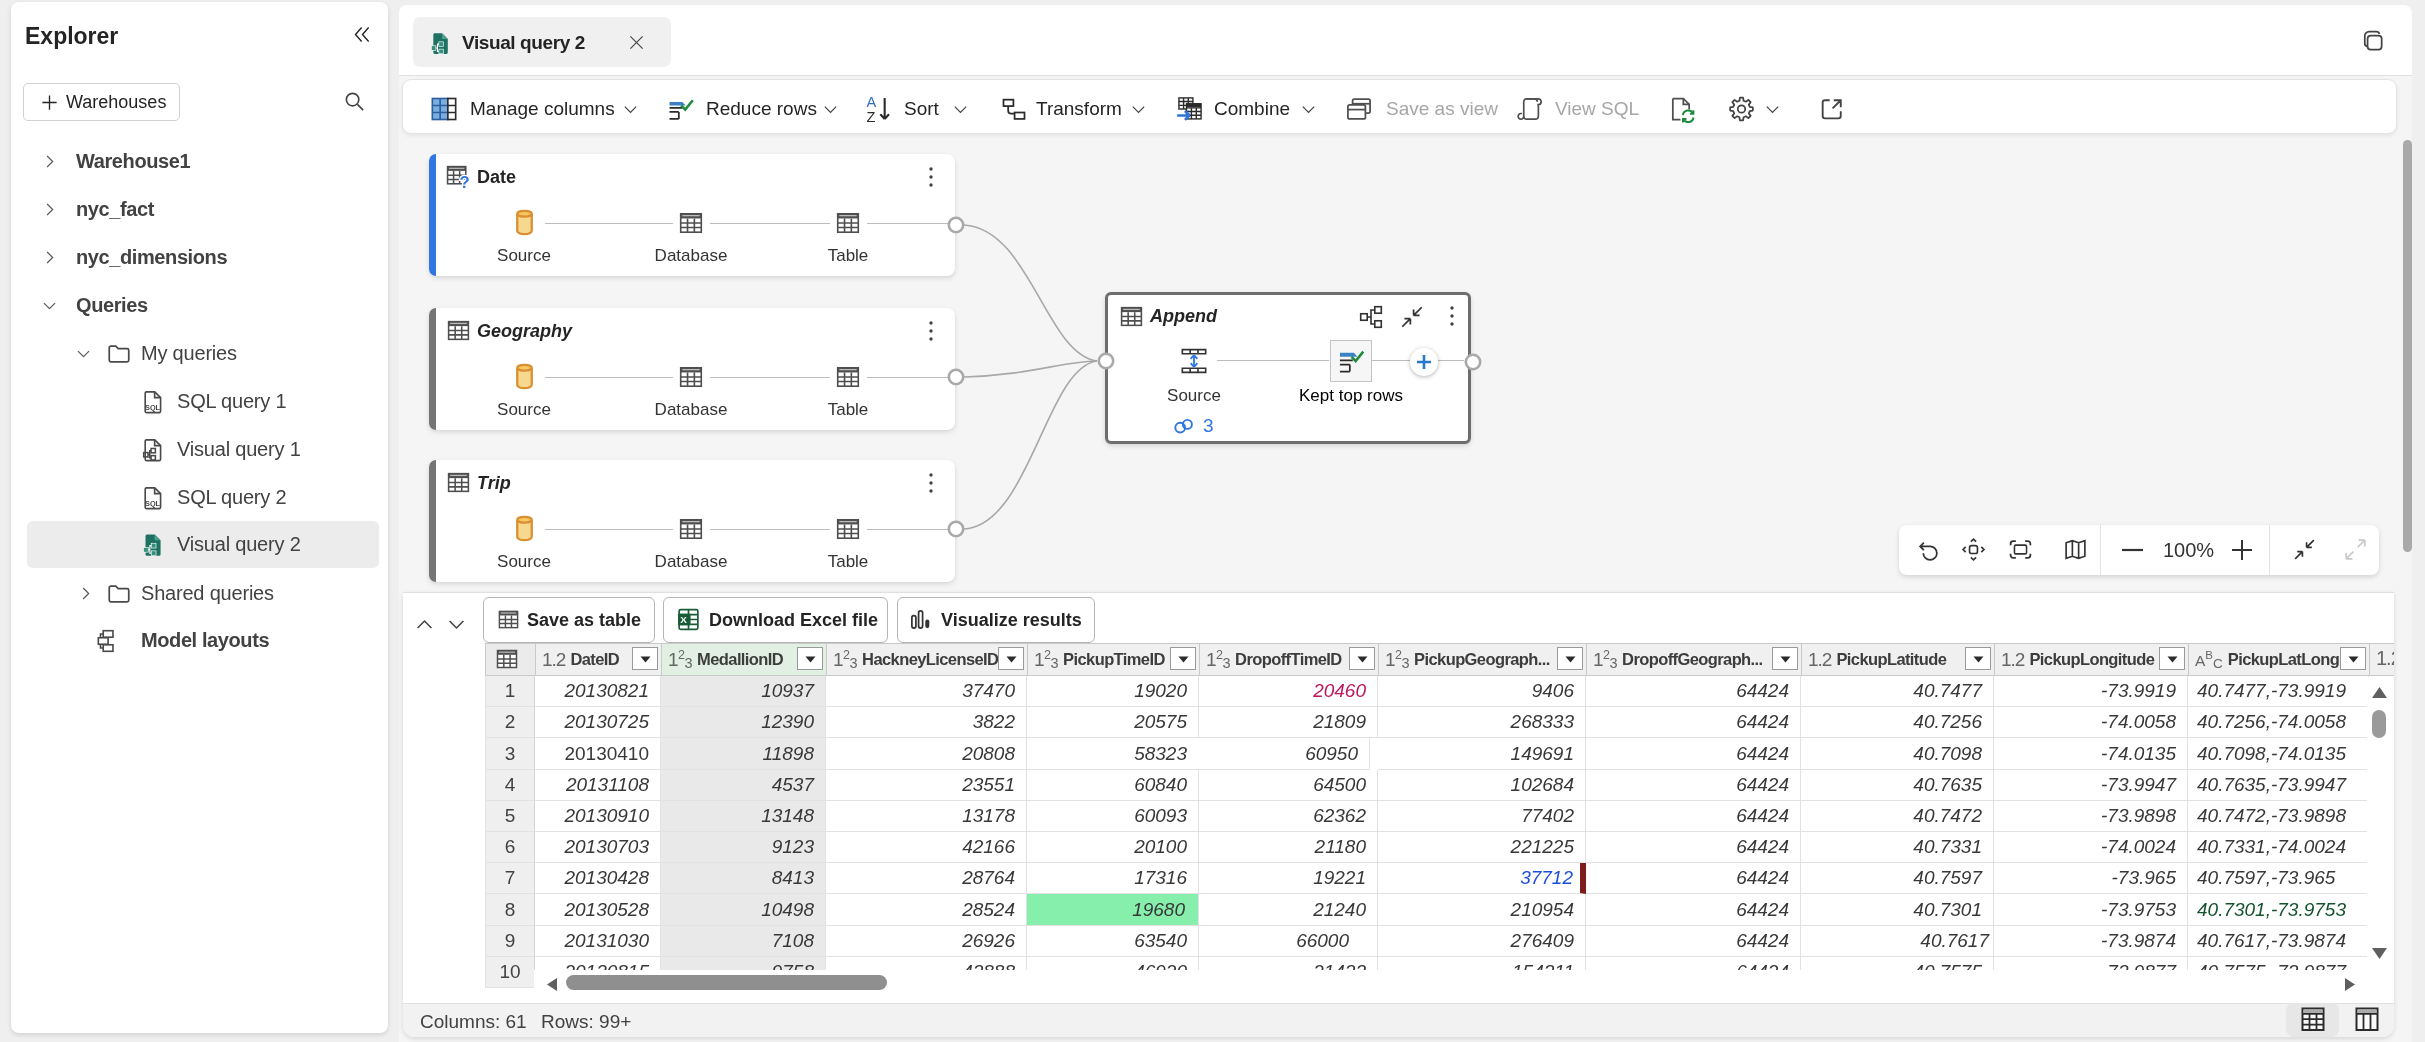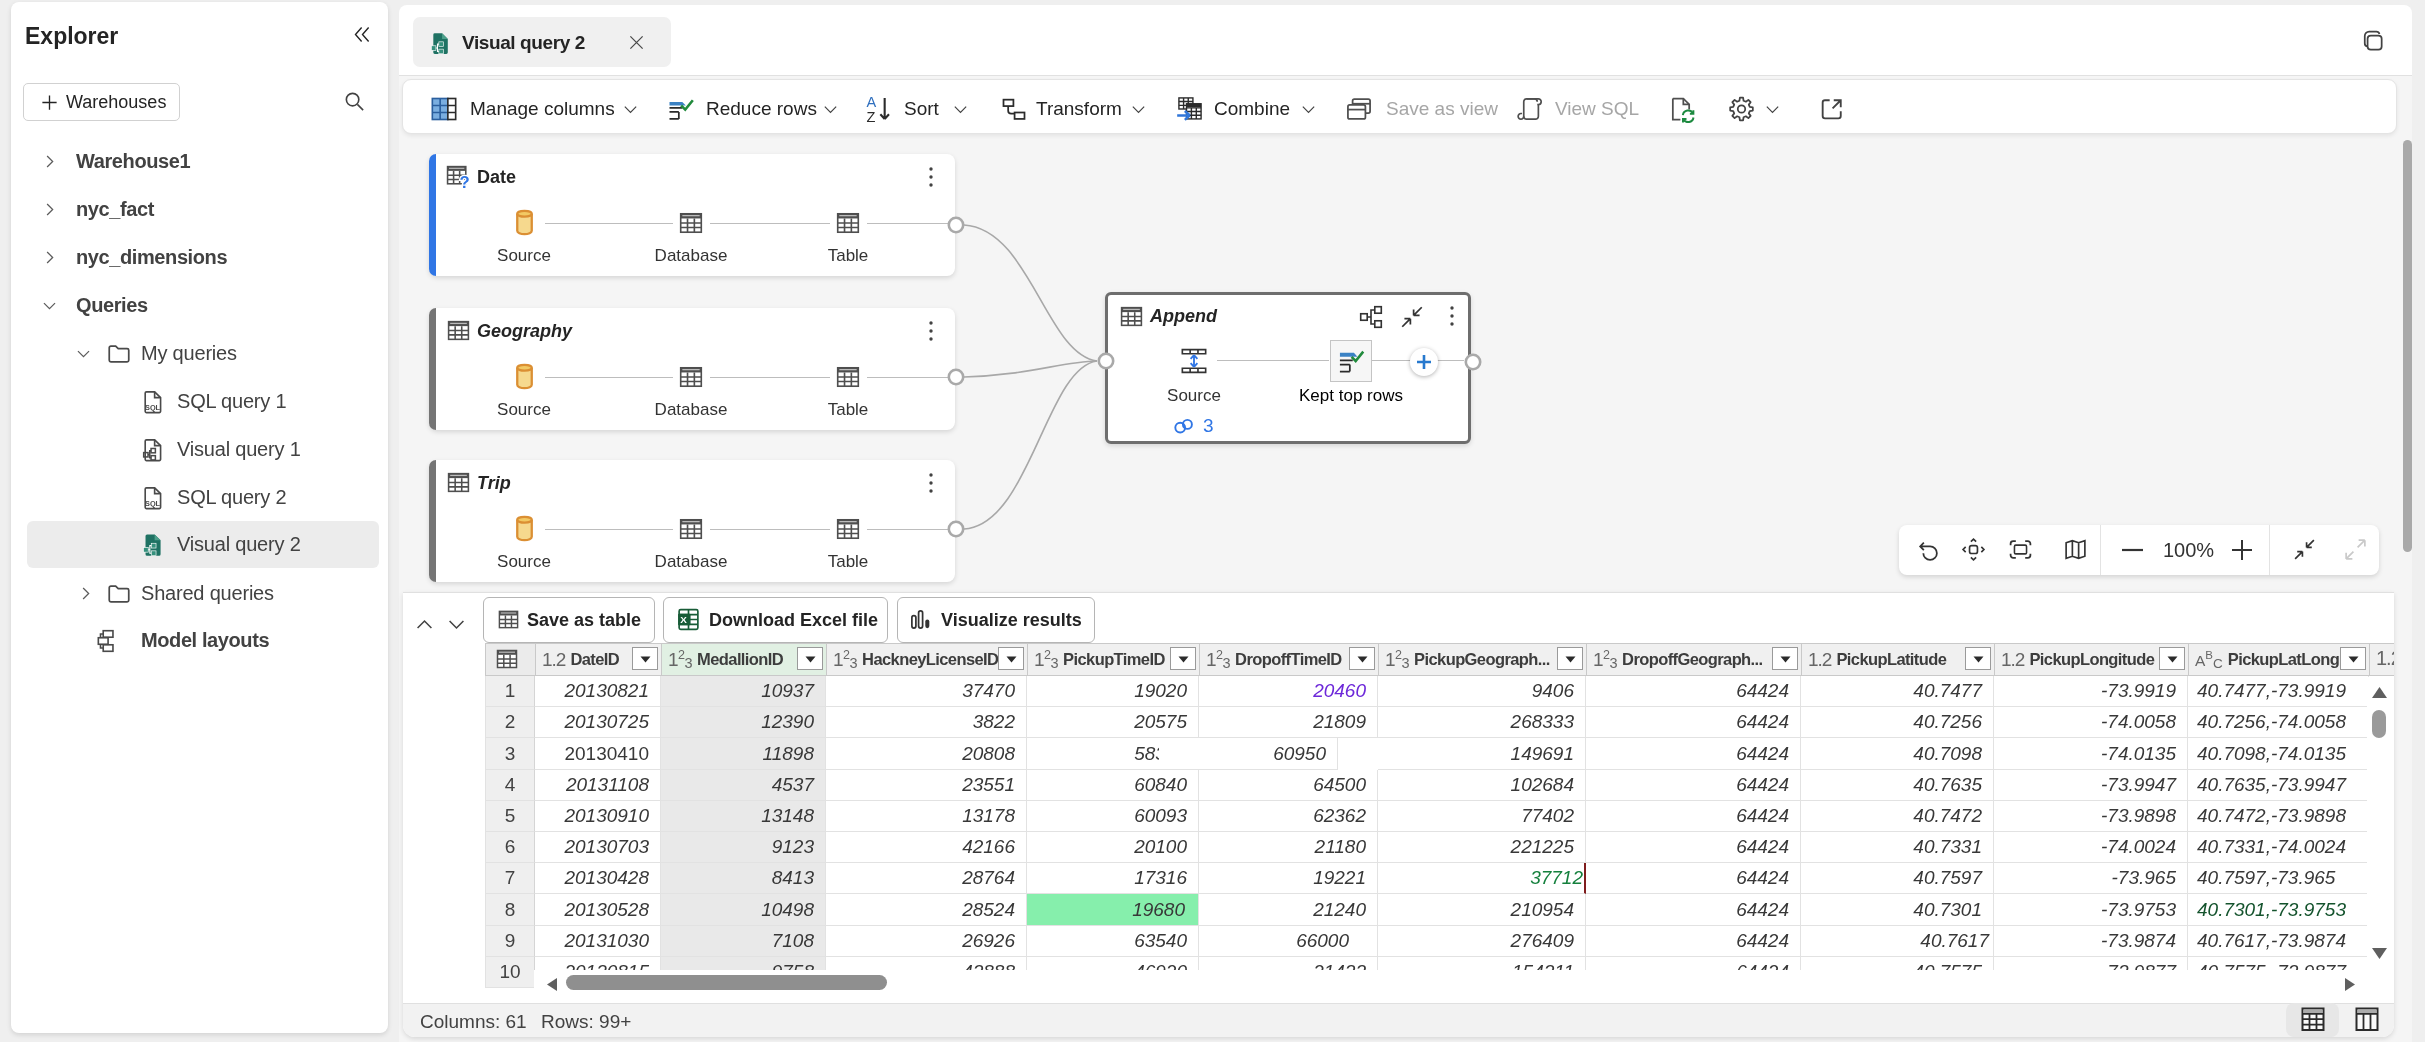--- a/index.html
+++ b/index.html
@@ -601,21 +601,21 @@
     </svg>
 <div class="abs" style="left:2369px;top:643px;width:25px;height:33px;background:#f0f0f0;border:1px solid #c9c9c9;border-right:none;overflow:hidden">
       <span style="position:absolute;left:6px;top:3px;font-size:20px;color:#666;letter-spacing:-1px;white-space:nowrap">1.2</span>
     </div>
 <div class="abs" style="left:485px;top:676px;width:1909px;height:312px;overflow:hidden">
       <div style="position:absolute;left:0;top:0px;width:50px;height:31px;background:#efefef;border-bottom:1px solid #e2e2e2;border-left:1px solid #e2e2e2;border-right:1px solid #d5d5d5;font-size:19px;color:#424242;display:flex;align-items:center;justify-content:center">1</div>
       <div style="position:absolute;left:50px;top:0px;width:126px;height:31px;background:#fff;border-bottom:1px solid #e2e2e2;border-right:1px solid #e2e2e2;font-size:19px;font-style:italic;color:#383838;display:flex;align-items:center;justify-content:flex-end;padding-right:11px">20130821</div>
       <div style="position:absolute;left:176px;top:0px;width:165px;height:31px;background:#e9e9e9;border-bottom:1px solid #e2e2e2;border-right:1px solid #e2e2e2;font-size:19px;font-style:italic;color:#383838;display:flex;align-items:center;justify-content:flex-end;padding-right:11px">10937</div>
       <div style="position:absolute;left:341px;top:0px;width:201px;height:31px;background:#fff;border-bottom:1px solid #e2e2e2;border-right:1px solid #e2e2e2;font-size:19px;font-style:italic;color:#383838;display:flex;align-items:center;justify-content:flex-end;padding-right:11px">37470</div>
       <div style="position:absolute;left:542px;top:0px;width:172px;height:31px;background:#fff;border-bottom:1px solid #e2e2e2;border-right:1px solid #e2e2e2;font-size:19px;font-style:italic;color:#383838;display:flex;align-items:center;justify-content:flex-end;padding-right:11px">19020</div>
-      <div style="position:absolute;left:714px;top:0px;width:179px;height:31px;background:#fff;border-bottom:1px solid #e2e2e2;border-right:1px solid #e2e2e2;font-size:19px;font-style:italic;color:#6d28d9;display:flex;align-items:center;justify-content:flex-end;padding-right:11px">20460</div>
+      <div style="position:absolute;left:714px;top:0px;width:179px;height:31px;background:#fff;border-bottom:1px solid #e2e2e2;border-right:1px solid #e2e2e2;font-size:19px;font-style:italic;color:#be185d;display:flex;align-items:center;justify-content:flex-end;padding-right:11px">20460</div>
       <div style="position:absolute;left:893px;top:0px;width:208px;height:31px;background:#fff;border-bottom:1px solid #e2e2e2;border-right:1px solid #e2e2e2;font-size:19px;font-style:italic;color:#383838;display:flex;align-items:center;justify-content:flex-end;padding-right:11px">9406</div>
       <div style="position:absolute;left:1101px;top:0px;width:215px;height:31px;background:#fff;border-bottom:1px solid #e2e2e2;border-right:1px solid #e2e2e2;font-size:19px;font-style:italic;color:#383838;display:flex;align-items:center;justify-content:flex-end;padding-right:11px">64424</div>
       <div style="position:absolute;left:1316px;top:0px;width:193px;height:31px;background:#fff;border-bottom:1px solid #e2e2e2;border-right:1px solid #e2e2e2;font-size:19px;font-style:italic;color:#383838;display:flex;align-items:center;justify-content:flex-end;padding-right:11px">40.7477</div>
       <div style="position:absolute;left:1509px;top:0px;width:194px;height:31px;background:#fff;border-bottom:1px solid #e2e2e2;border-right:1px solid #e2e2e2;font-size:19px;font-style:italic;color:#383838;display:flex;align-items:center;justify-content:flex-end;padding-right:11px">-73.9919</div>
       <div style="position:absolute;left:1703px;top:0px;width:181px;height:31px;background:#fff;border-bottom:1px solid #e2e2e2;border-right:1px solid #e2e2e2;font-size:19px;font-style:italic;color:#383838;display:flex;align-items:center;justify-content:flex-start;padding-left:9px">40.7477,-73.9919</div>
       <div style="position:absolute;left:0;top:31px;width:50px;height:31px;background:#efefef;border-bottom:1px solid #e2e2e2;border-left:1px solid #e2e2e2;border-right:1px solid #d5d5d5;font-size:19px;color:#424242;display:flex;align-items:center;justify-content:center">2</div>
       <div style="position:absolute;left:50px;top:31px;width:126px;height:31px;background:#fff;border-bottom:1px solid #e2e2e2;border-right:1px solid #e2e2e2;font-size:19px;font-style:italic;color:#383838;display:flex;align-items:center;justify-content:flex-end;padding-right:11px">20130725</div>
       <div style="position:absolute;left:176px;top:31px;width:165px;height:31px;background:#e9e9e9;border-bottom:1px solid #e2e2e2;border-right:1px solid #e2e2e2;font-size:19px;font-style:italic;color:#383838;display:flex;align-items:center;justify-content:flex-end;padding-right:11px">12390</div>
       <div style="position:absolute;left:341px;top:31px;width:201px;height:31px;background:#fff;border-bottom:1px solid #e2e2e2;border-right:1px solid #e2e2e2;font-size:19px;font-style:italic;color:#383838;display:flex;align-items:center;justify-content:flex-end;padding-right:11px">3822</div>
       <div style="position:absolute;left:542px;top:31px;width:172px;height:31px;background:#fff;border-bottom:1px solid #e2e2e2;border-right:1px solid #e2e2e2;font-size:19px;font-style:italic;color:#383838;display:flex;align-items:center;justify-content:flex-end;padding-right:11px">20575</div>
@@ -623,21 +623,21 @@
       <div style="position:absolute;left:893px;top:31px;width:208px;height:31px;background:#fff;border-bottom:1px solid #e2e2e2;border-right:1px solid #e2e2e2;font-size:19px;font-style:italic;color:#383838;display:flex;align-items:center;justify-content:flex-end;padding-right:11px">268333</div>
       <div style="position:absolute;left:1101px;top:31px;width:215px;height:31px;background:#fff;border-bottom:1px solid #e2e2e2;border-right:1px solid #e2e2e2;font-size:19px;font-style:italic;color:#383838;display:flex;align-items:center;justify-content:flex-end;padding-right:11px">64424</div>
       <div style="position:absolute;left:1316px;top:31px;width:193px;height:31px;background:#fff;border-bottom:1px solid #e2e2e2;border-right:1px solid #e2e2e2;font-size:19px;font-style:italic;color:#383838;display:flex;align-items:center;justify-content:flex-end;padding-right:11px">40.7256</div>
       <div style="position:absolute;left:1509px;top:31px;width:194px;height:31px;background:#fff;border-bottom:1px solid #e2e2e2;border-right:1px solid #e2e2e2;font-size:19px;font-style:italic;color:#383838;display:flex;align-items:center;justify-content:flex-end;padding-right:11px">-74.0058</div>
       <div style="position:absolute;left:1703px;top:31px;width:181px;height:31px;background:#fff;border-bottom:1px solid #e2e2e2;border-right:1px solid #e2e2e2;font-size:19px;font-style:italic;color:#383838;display:flex;align-items:center;justify-content:flex-start;padding-left:9px">40.7256,-74.0058</div>
       <div style="position:absolute;left:0;top:62px;width:50px;height:32px;background:#efefef;border-bottom:1px solid #e2e2e2;border-left:1px solid #e2e2e2;border-right:1px solid #d5d5d5;font-size:19px;color:#424242;display:flex;align-items:center;justify-content:center">3</div>
       <div style="position:absolute;left:50px;top:62px;width:126px;height:32px;background:#fff;border-bottom:1px solid #e2e2e2;border-right:1px solid #e2e2e2;font-size:19px;color:#383838;display:flex;align-items:center;justify-content:flex-end;padding-right:11px">20130410</div>
       <div style="position:absolute;left:176px;top:62px;width:165px;height:32px;background:#e9e9e9;border-bottom:1px solid #e2e2e2;border-right:1px solid #e2e2e2;font-size:19px;font-style:italic;color:#383838;display:flex;align-items:center;justify-content:flex-end;padding-right:11px">11898</div>
       <div style="position:absolute;left:341px;top:62px;width:201px;height:32px;background:#fff;border-bottom:1px solid #e2e2e2;border-right:1px solid #e2e2e2;font-size:19px;font-style:italic;color:#383838;display:flex;align-items:center;justify-content:flex-end;padding-right:11px">20808</div>
       <div style="position:absolute;left:542px;top:62px;width:172px;height:32px;background:#fff;border-bottom:1px solid #e2e2e2;border-right:1px solid #e2e2e2;font-size:19px;font-style:italic;color:#383838;display:flex;align-items:center;justify-content:flex-end;padding-right:11px">58323</div>
-      <div style="position:absolute;left:674px;top:62px;width:179px;height:32px;background:#fff;border-bottom:1px solid #e2e2e2;border-right:1px solid #e2e2e2;font-size:19px;font-style:italic;color:#383838;display:flex;align-items:center;justify-content:flex-end;padding-right:11px">60950</div>
+      <div style="position:absolute;left:706px;top:62px;width:179px;height:32px;background:#fff;border-bottom:1px solid #e2e2e2;border-right:1px solid #e2e2e2;font-size:19px;font-style:italic;color:#383838;display:flex;align-items:center;justify-content:flex-end;padding-right:11px">60950</div>
       <div style="position:absolute;left:893px;top:62px;width:208px;height:32px;background:#fff;border-bottom:1px solid #e2e2e2;border-right:1px solid #e2e2e2;font-size:19px;font-style:italic;color:#383838;display:flex;align-items:center;justify-content:flex-end;padding-right:11px">149691</div>
       <div style="position:absolute;left:1101px;top:62px;width:215px;height:32px;background:#fff;border-bottom:1px solid #e2e2e2;border-right:1px solid #e2e2e2;font-size:19px;font-style:italic;color:#383838;display:flex;align-items:center;justify-content:flex-end;padding-right:11px">64424</div>
       <div style="position:absolute;left:1316px;top:62px;width:193px;height:32px;background:#fff;border-bottom:1px solid #e2e2e2;border-right:1px solid #e2e2e2;font-size:19px;font-style:italic;color:#383838;display:flex;align-items:center;justify-content:flex-end;padding-right:11px">40.7098</div>
       <div style="position:absolute;left:1509px;top:62px;width:194px;height:32px;background:#fff;border-bottom:1px solid #e2e2e2;border-right:1px solid #e2e2e2;font-size:19px;font-style:italic;color:#383838;display:flex;align-items:center;justify-content:flex-end;padding-right:11px">-74.0135</div>
       <div style="position:absolute;left:1703px;top:62px;width:181px;height:32px;background:#fff;border-bottom:1px solid #e2e2e2;border-right:1px solid #e2e2e2;font-size:19px;font-style:italic;color:#383838;display:flex;align-items:center;justify-content:flex-start;padding-left:9px">40.7098,-74.0135</div>
       <div style="position:absolute;left:0;top:94px;width:50px;height:31px;background:#efefef;border-bottom:1px solid #e2e2e2;border-left:1px solid #e2e2e2;border-right:1px solid #d5d5d5;font-size:19px;color:#424242;display:flex;align-items:center;justify-content:center">4</div>
       <div style="position:absolute;left:50px;top:94px;width:126px;height:31px;background:#fff;border-bottom:1px solid #e2e2e2;border-right:1px solid #e2e2e2;font-size:19px;font-style:italic;color:#383838;display:flex;align-items:center;justify-content:flex-end;padding-right:11px">20131108</div>
       <div style="position:absolute;left:176px;top:94px;width:165px;height:31px;background:#e9e9e9;border-bottom:1px solid #e2e2e2;border-right:1px solid #e2e2e2;font-size:19px;font-style:italic;color:#383838;display:flex;align-items:center;justify-content:flex-end;padding-right:11px">4537</div>
       <div style="position:absolute;left:341px;top:94px;width:201px;height:31px;background:#fff;border-bottom:1px solid #e2e2e2;border-right:1px solid #e2e2e2;font-size:19px;font-style:italic;color:#383838;display:flex;align-items:center;justify-content:flex-end;padding-right:11px">23551</div>
       <div style="position:absolute;left:542px;top:94px;width:172px;height:31px;background:#fff;border-bottom:1px solid #e2e2e2;border-right:1px solid #e2e2e2;font-size:19px;font-style:italic;color:#383838;display:flex;align-items:center;justify-content:flex-end;padding-right:11px">60840</div>
@@ -668,21 +668,21 @@
       <div style="position:absolute;left:1101px;top:156px;width:215px;height:31px;background:#fff;border-bottom:1px solid #e2e2e2;border-right:1px solid #e2e2e2;font-size:19px;font-style:italic;color:#383838;display:flex;align-items:center;justify-content:flex-end;padding-right:11px">64424</div>
       <div style="position:absolute;left:1316px;top:156px;width:193px;height:31px;background:#fff;border-bottom:1px solid #e2e2e2;border-right:1px solid #e2e2e2;font-size:19px;font-style:italic;color:#383838;display:flex;align-items:center;justify-content:flex-end;padding-right:11px">40.7331</div>
       <div style="position:absolute;left:1509px;top:156px;width:194px;height:31px;background:#fff;border-bottom:1px solid #e2e2e2;border-right:1px solid #e2e2e2;font-size:19px;font-style:italic;color:#383838;display:flex;align-items:center;justify-content:flex-end;padding-right:11px">-74.0024</div>
       <div style="position:absolute;left:1703px;top:156px;width:181px;height:31px;background:#fff;border-bottom:1px solid #e2e2e2;border-right:1px solid #e2e2e2;font-size:19px;font-style:italic;color:#383838;display:flex;align-items:center;justify-content:flex-start;padding-left:9px">40.7331,-74.0024</div>
       <div style="position:absolute;left:0;top:187px;width:50px;height:31px;background:#efefef;border-bottom:1px solid #e2e2e2;border-left:1px solid #e2e2e2;border-right:1px solid #d5d5d5;font-size:19px;color:#424242;display:flex;align-items:center;justify-content:center">7</div>
       <div style="position:absolute;left:50px;top:187px;width:126px;height:31px;background:#fff;border-bottom:1px solid #e2e2e2;border-right:1px solid #e2e2e2;font-size:19px;font-style:italic;color:#383838;display:flex;align-items:center;justify-content:flex-end;padding-right:11px">20130428</div>
       <div style="position:absolute;left:176px;top:187px;width:165px;height:31px;background:#e9e9e9;border-bottom:1px solid #e2e2e2;border-right:1px solid #e2e2e2;font-size:19px;font-style:italic;color:#383838;display:flex;align-items:center;justify-content:flex-end;padding-right:11px">8413</div>
       <div style="position:absolute;left:341px;top:187px;width:201px;height:31px;background:#fff;border-bottom:1px solid #e2e2e2;border-right:1px solid #e2e2e2;font-size:19px;font-style:italic;color:#383838;display:flex;align-items:center;justify-content:flex-end;padding-right:11px">28764</div>
       <div style="position:absolute;left:542px;top:187px;width:172px;height:31px;background:#fff;border-bottom:1px solid #e2e2e2;border-right:1px solid #e2e2e2;font-size:19px;font-style:italic;color:#383838;display:flex;align-items:center;justify-content:flex-end;padding-right:11px">17316</div>
       <div style="position:absolute;left:714px;top:187px;width:179px;height:31px;background:#fff;border-bottom:1px solid #e2e2e2;border-right:1px solid #e2e2e2;font-size:19px;font-style:italic;color:#383838;display:flex;align-items:center;justify-content:flex-end;padding-right:11px">19221</div>
-      <div style="position:absolute;left:893px;top:187px;width:208px;height:31px;background:#fff;border-bottom:1px solid #e2e2e2;border-right:2px solid #7f1d1d;font-size:19px;font-style:italic;color:#15803d;display:flex;align-items:center;justify-content:flex-end;padding-right:1px">37712</div>
+      <div style="position:absolute;left:893px;top:187px;width:208px;height:31px;background:#fff;border-bottom:1px solid #e2e2e2;border-right:6px solid #7f1d1d;font-size:19px;font-style:italic;color:#1d4ed8;display:flex;align-items:center;justify-content:flex-end;padding-right:7px">37712</div>
       <div style="position:absolute;left:1101px;top:187px;width:215px;height:31px;background:#fff;border-bottom:1px solid #e2e2e2;border-right:1px solid #e2e2e2;font-size:19px;font-style:italic;color:#383838;display:flex;align-items:center;justify-content:flex-end;padding-right:11px">64424</div>
       <div style="position:absolute;left:1316px;top:187px;width:193px;height:31px;background:#fff;border-bottom:1px solid #e2e2e2;border-right:1px solid #e2e2e2;font-size:19px;font-style:italic;color:#383838;display:flex;align-items:center;justify-content:flex-end;padding-right:11px">40.7597</div>
       <div style="position:absolute;left:1509px;top:187px;width:194px;height:31px;background:#fff;border-bottom:1px solid #e2e2e2;border-right:1px solid #e2e2e2;font-size:19px;font-style:italic;color:#383838;display:flex;align-items:center;justify-content:flex-end;padding-right:11px">-73.965</div>
       <div style="position:absolute;left:1703px;top:187px;width:181px;height:31px;background:#fff;border-bottom:1px solid #e2e2e2;border-right:1px solid #e2e2e2;font-size:19px;font-style:italic;color:#383838;display:flex;align-items:center;justify-content:flex-start;padding-left:9px">40.7597,-73.965</div>
       <div style="position:absolute;left:0;top:218px;width:50px;height:32px;background:#efefef;border-bottom:1px solid #e2e2e2;border-left:1px solid #e2e2e2;border-right:1px solid #d5d5d5;font-size:19px;color:#424242;display:flex;align-items:center;justify-content:center">8</div>
       <div style="position:absolute;left:50px;top:218px;width:126px;height:32px;background:#fff;border-bottom:1px solid #e2e2e2;border-right:1px solid #e2e2e2;font-size:19px;font-style:italic;color:#383838;display:flex;align-items:center;justify-content:flex-end;padding-right:11px">20130528</div>
       <div style="position:absolute;left:176px;top:218px;width:165px;height:32px;background:#e9e9e9;border-bottom:1px solid #e2e2e2;border-right:1px solid #e2e2e2;font-size:19px;font-style:italic;color:#383838;display:flex;align-items:center;justify-content:flex-end;padding-right:11px">10498</div>
       <div style="position:absolute;left:341px;top:218px;width:201px;height:32px;background:#fff;border-bottom:1px solid #e2e2e2;border-right:1px solid #e2e2e2;font-size:19px;font-style:italic;color:#383838;display:flex;align-items:center;justify-content:flex-end;padding-right:11px">28524</div>
       <div style="position:absolute;left:542px;top:218px;width:172px;height:32px;background:#86efac;border-bottom:1px solid #e2e2e2;border-right:1px solid #e2e2e2;font-size:19px;font-style:italic;color:#383838;display:flex;align-items:center;justify-content:flex-end;padding-right:13px">19680</div>
       <div style="position:absolute;left:714px;top:218px;width:179px;height:32px;background:#fff;border-bottom:1px solid #e2e2e2;border-right:1px solid #e2e2e2;font-size:19px;font-style:italic;color:#383838;display:flex;align-items:center;justify-content:flex-end;padding-right:11px">21240</div>

